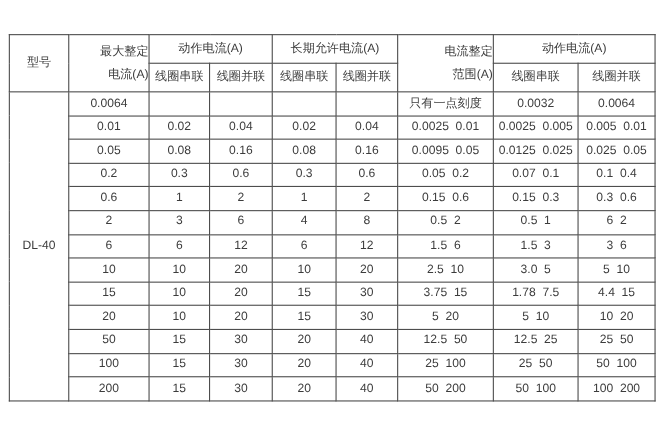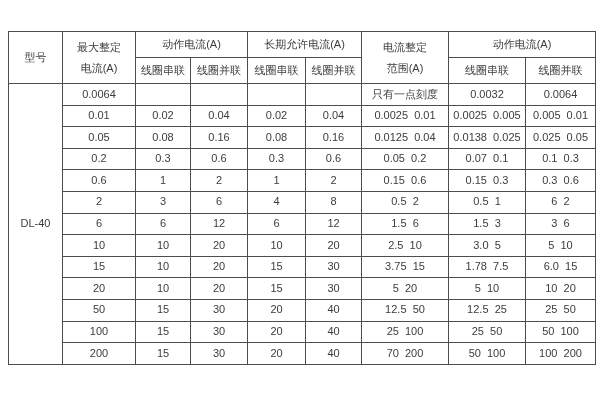--- a/index.html
+++ b/index.html
@@ -26,21 +26,21 @@
     vertical-align: middle;
     color: #3c3c3c;
     font-size: 11px;
     font-weight: normal;
     white-space: pre;
     line-height: 1.6;
     padding: 0;
   }
   .spec-table thead th { height: 26px; }
   .spec-table tbody td { height: 21.6px; }
-  .spec-table .two-line { line-height: 1.9; }
+  .spec-table .two-line { line-height: 1.9; text-align: right; }
 </style>
 </head>
 <body>
 
 <div class="page">
   <table class="spec-table">
     <colgroup>
       <col style="width:54px">
       <col style="width:73px">
       <col style="width:55px">
@@ -92,33 +92,33 @@
           <td>0.0025  0.01</td>
           <td>0.0025  0.005</td>
           <td>0.005  0.01</td>
         </tr>
         <tr>
           <td>0.05</td>
           <td>0.08</td>
           <td>0.16</td>
           <td>0.08</td>
           <td>0.16</td>
-          <td>0.0125  0.04</td>
-          <td>0.0138  0.025</td>
+          <td>0.0095  0.05</td>
+          <td>0.0125  0.025</td>
           <td>0.025  0.05</td>
         </tr>
         <tr>
           <td>0.2</td>
           <td>0.3</td>
           <td>0.6</td>
           <td>0.3</td>
           <td>0.6</td>
           <td>0.05  0.2</td>
           <td>0.07  0.1</td>
-          <td>0.1  0.3</td>
+          <td>0.1  0.4</td>
         </tr>
         <tr>
           <td>0.6</td>
           <td>1</td>
           <td>2</td>
           <td>1</td>
           <td>2</td>
           <td>0.15  0.6</td>
           <td>0.15  0.3</td>
           <td>0.3  0.6</td>
@@ -154,21 +154,21 @@
           <td>5  10</td>
         </tr>
         <tr>
           <td>15</td>
           <td>10</td>
           <td>20</td>
           <td>15</td>
           <td>30</td>
           <td>3.75  15</td>
           <td>1.78  7.5</td>
-          <td>6.0  15</td>
+          <td>4.4  15</td>
         </tr>
         <tr>
           <td>20</td>
           <td>10</td>
           <td>20</td>
           <td>15</td>
           <td>30</td>
           <td>5  20</td>
           <td>5  10</td>
           <td>10  20</td>
@@ -192,19 +192,19 @@
           <td>25  100</td>
           <td>25  50</td>
           <td>50  100</td>
         </tr>
         <tr>
           <td>200</td>
           <td>15</td>
           <td>30</td>
           <td>20</td>
           <td>40</td>
-          <td>70  200</td>
+          <td>50  200</td>
           <td>50  100</td>
           <td>100  200</td>
         </tr>
       </tbody>
   </table>
 </div>
 
 </body></html>

